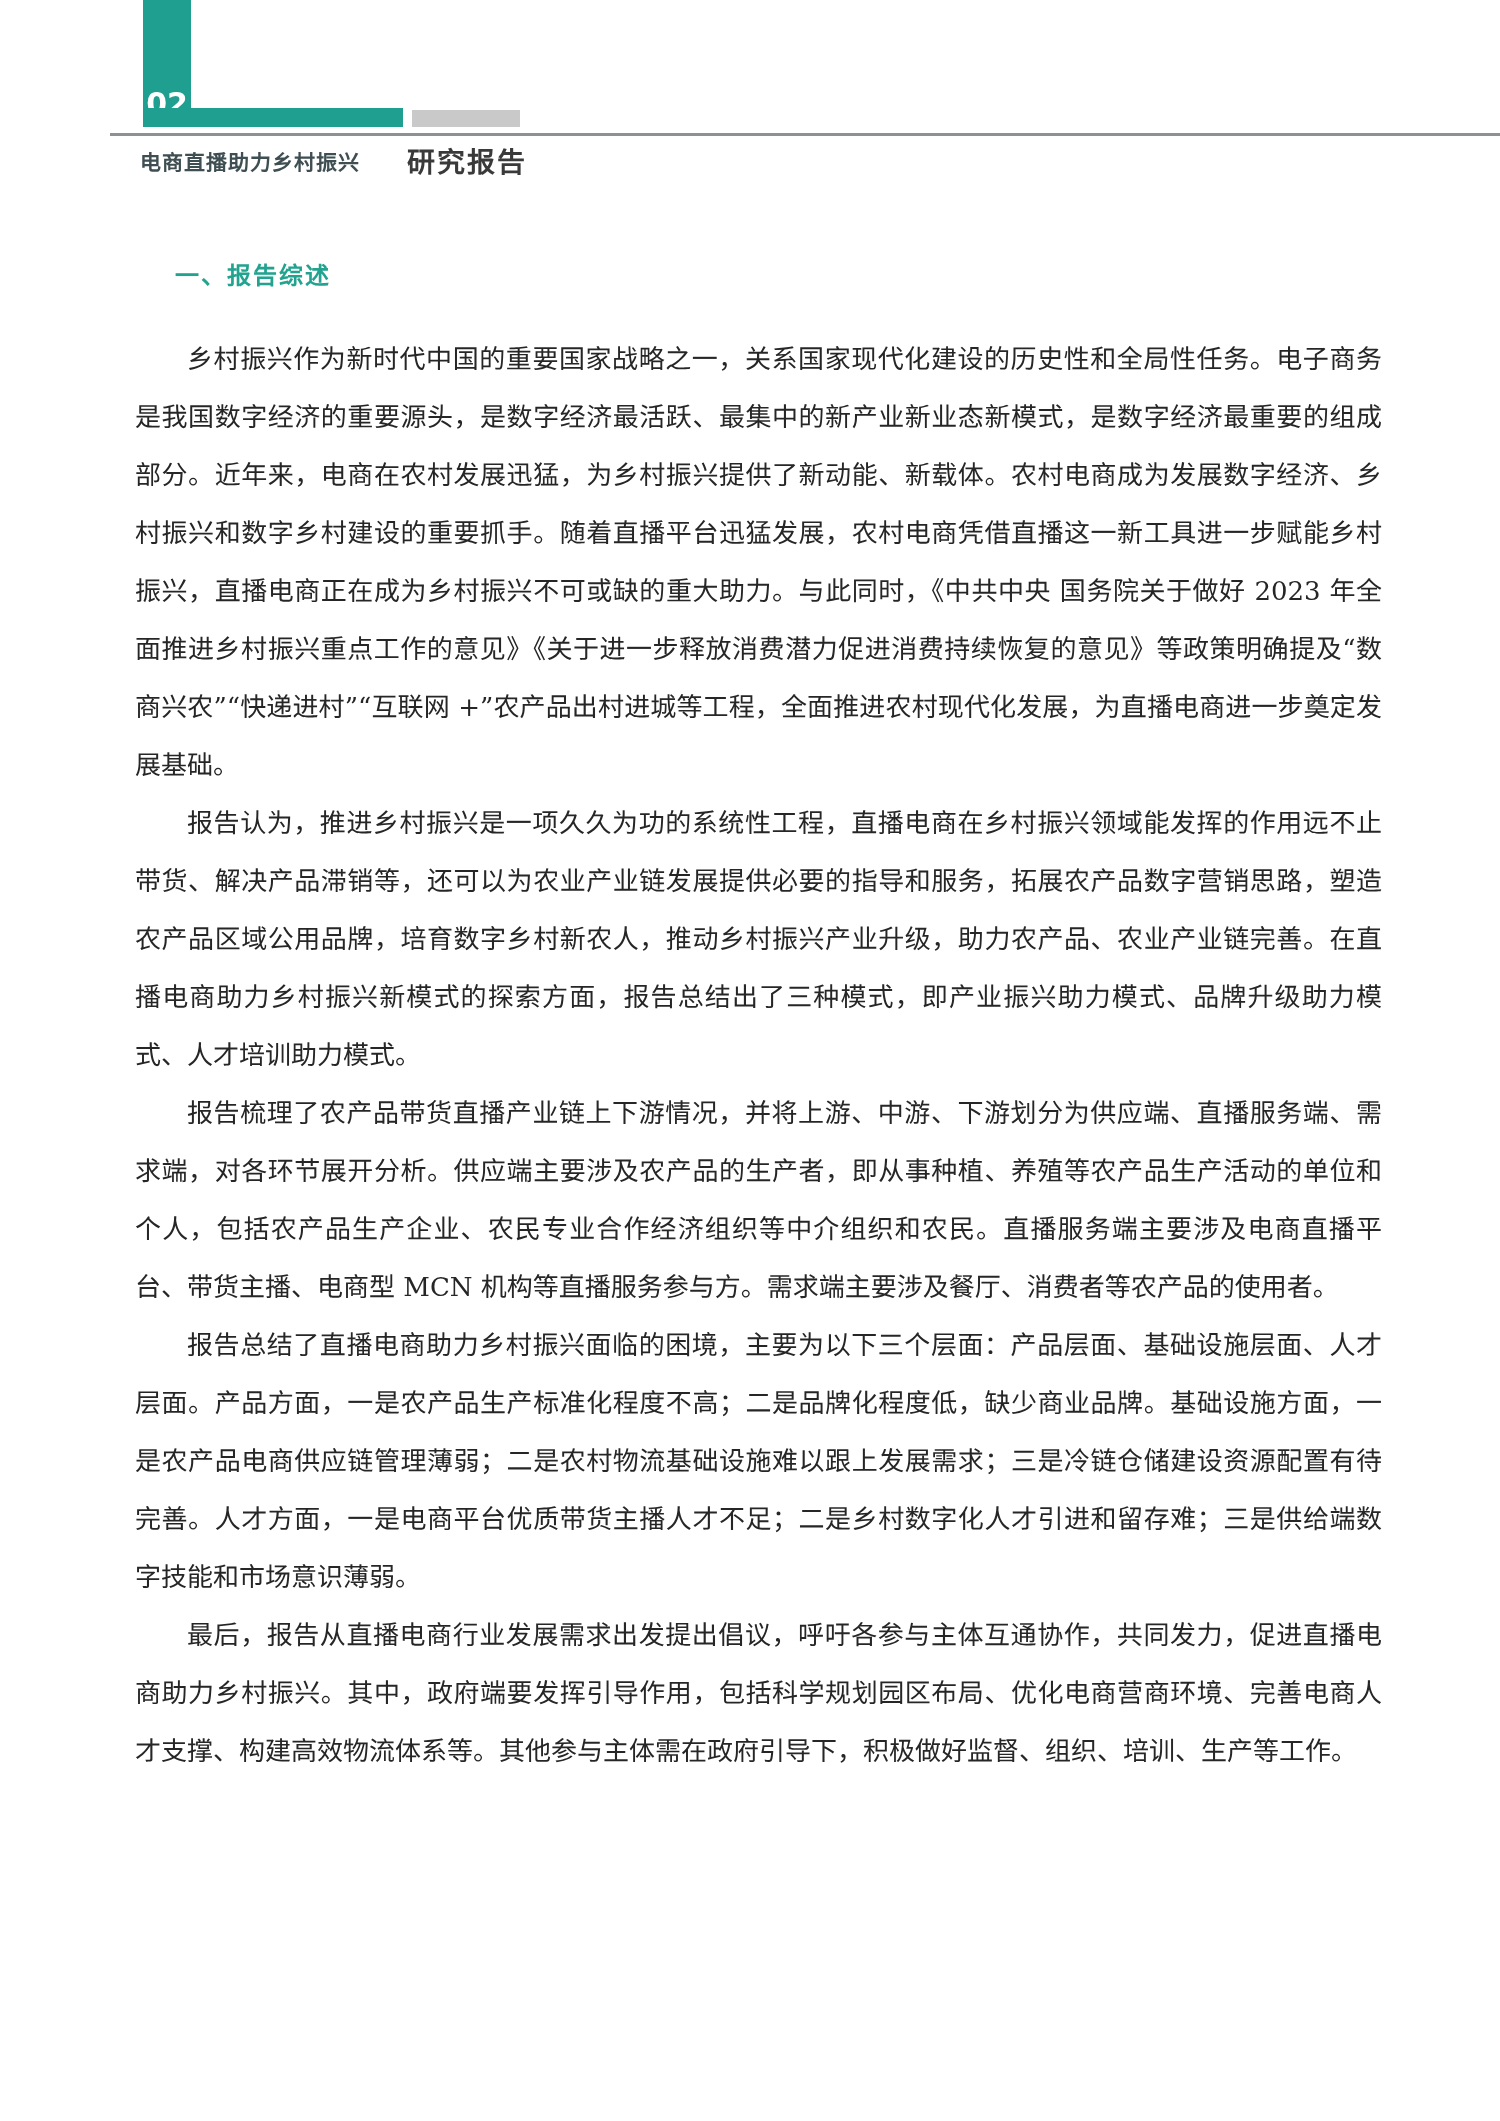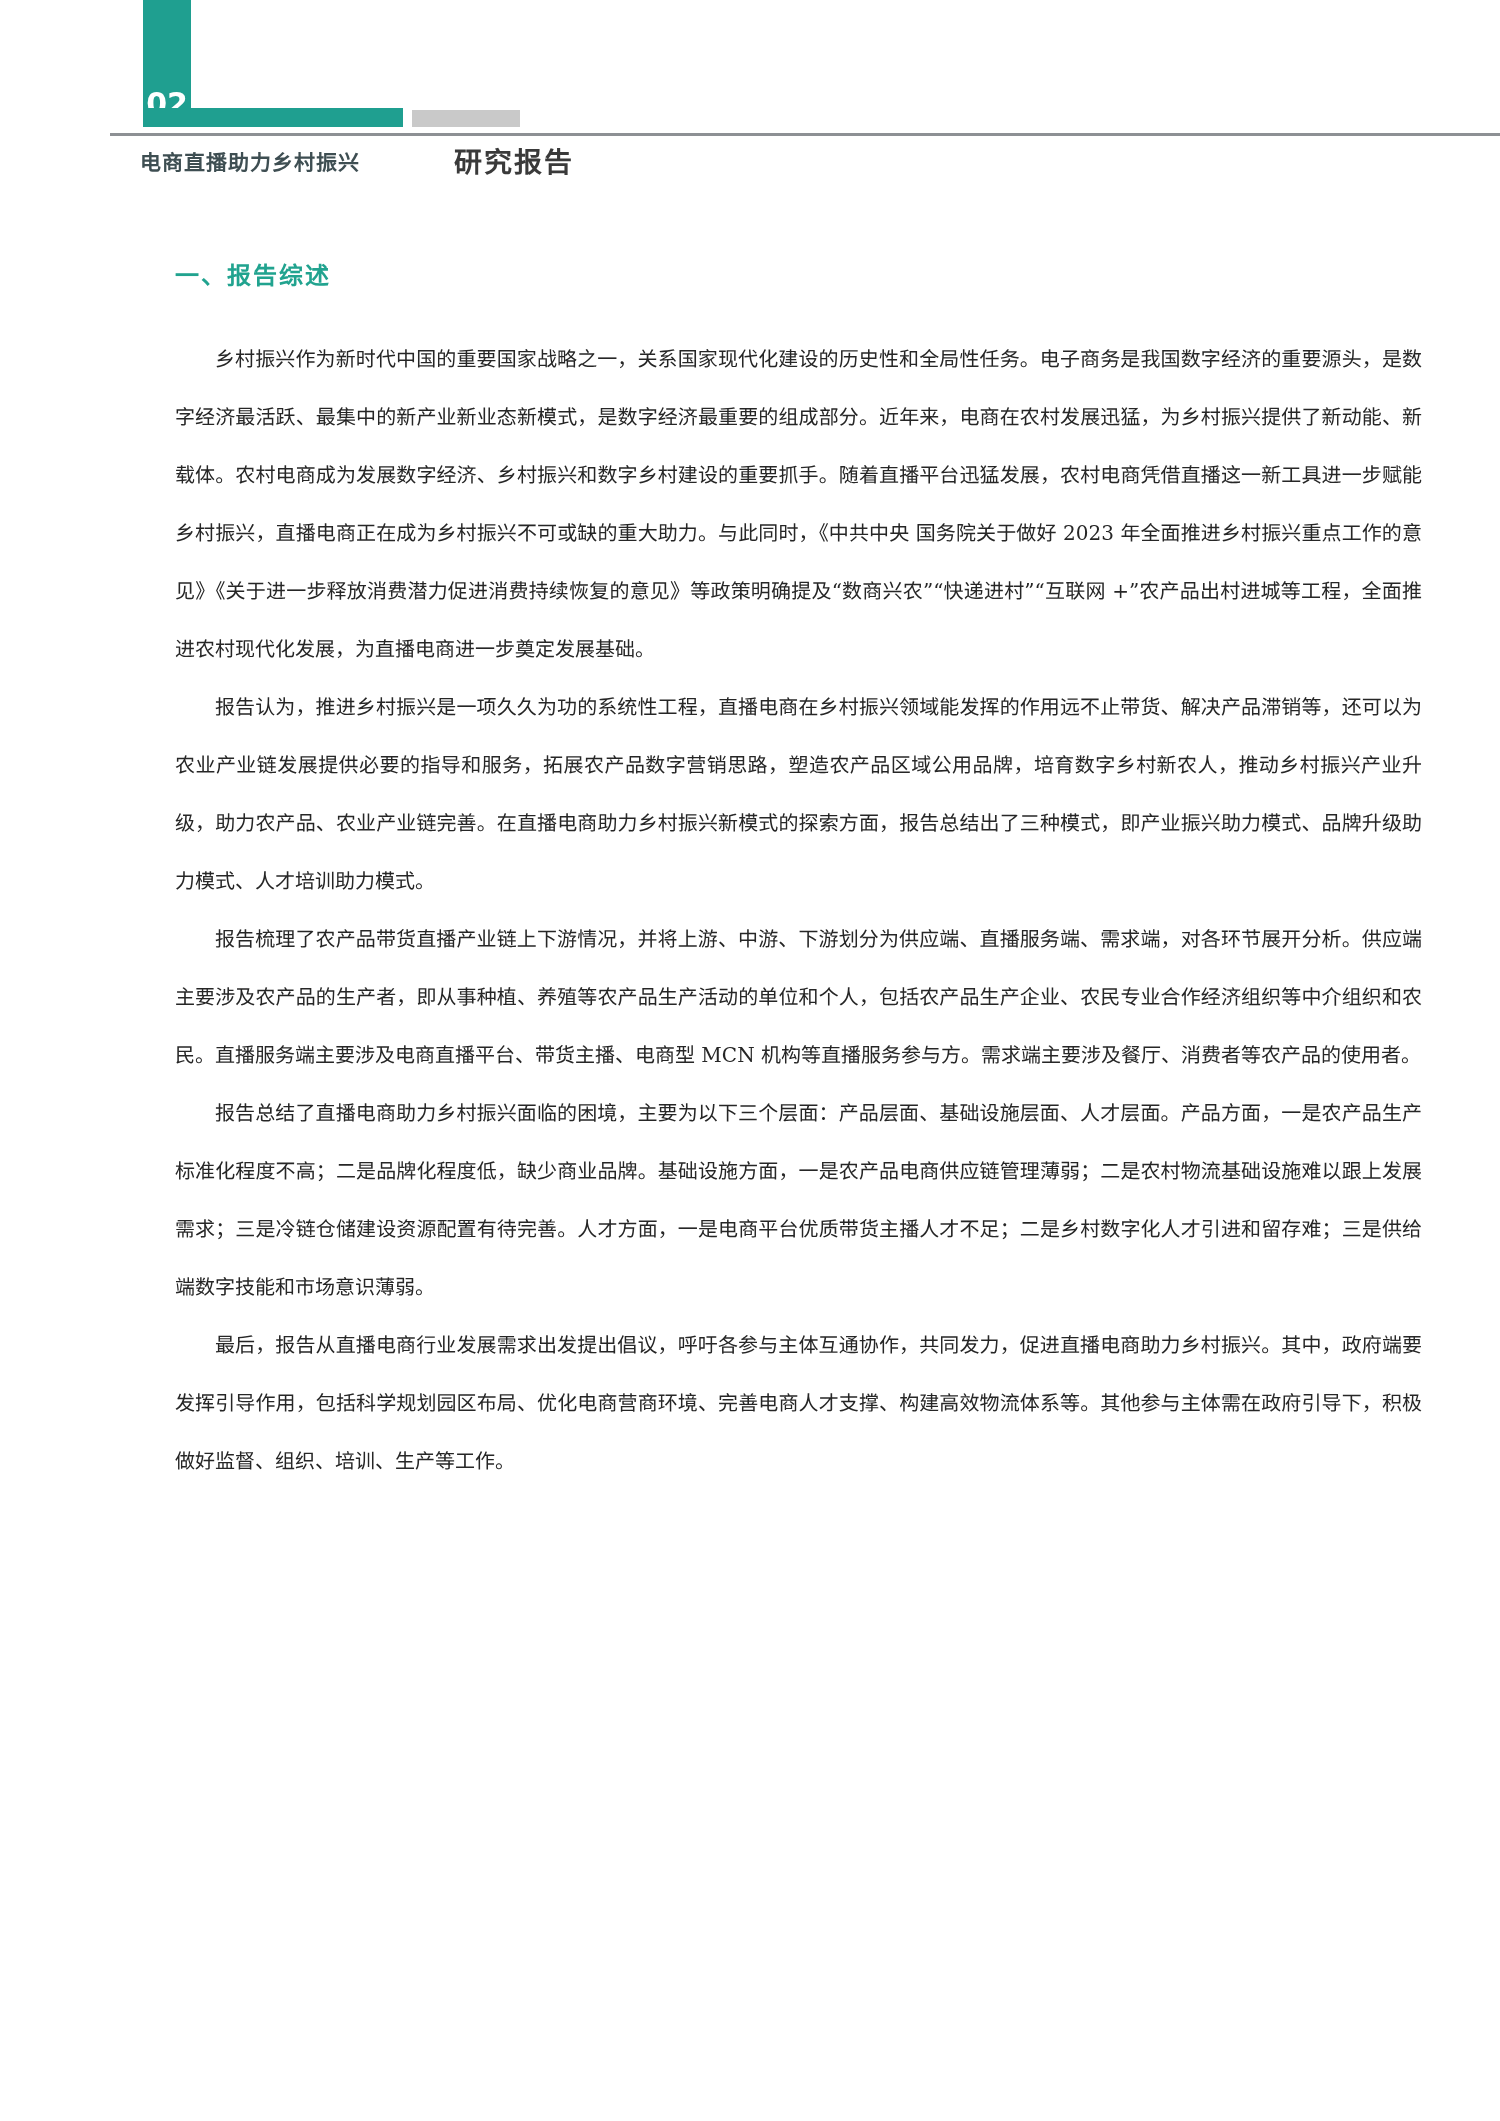--- a/index.html
+++ b/index.html
@@ -68,45 +68,43 @@
   }
   .header-doc-type{
     position:absolute;
     left:407px; top:140px;
     font-family:"DejaVu Sans","Liberation Sans",sans-serif;
     font-size:28px;
     font-weight:bold;
     letter-spacing:2px;
     color:var(--doc-type);
     white-space:nowrap;
-    margin-left:47px;
   }
   
   .section-heading{
     position:absolute;
     left:175px; top:256px;
     margin:0;
     font-family:"DejaVu Sans","Liberation Sans",sans-serif;
     font-size:24px;
     font-weight:bold;
     letter-spacing:2px;
     color:var(--heading);
     white-space:nowrap;
   }
   
   .report-body{
     position:absolute;
     left:135px; top:330px;
     width:1247px;
     color:var(--body-text);
-    font-size:20px;
+    font-size:26px;
     line-height:58px;
     text-align:justify;
     text-justify:inter-character;
-    margin-left:40px;
   }
   .report-body p{
     margin:0;
     text-indent:2em;
   }
 </style>
 </head>
 <body>
 
 <div class="page">

